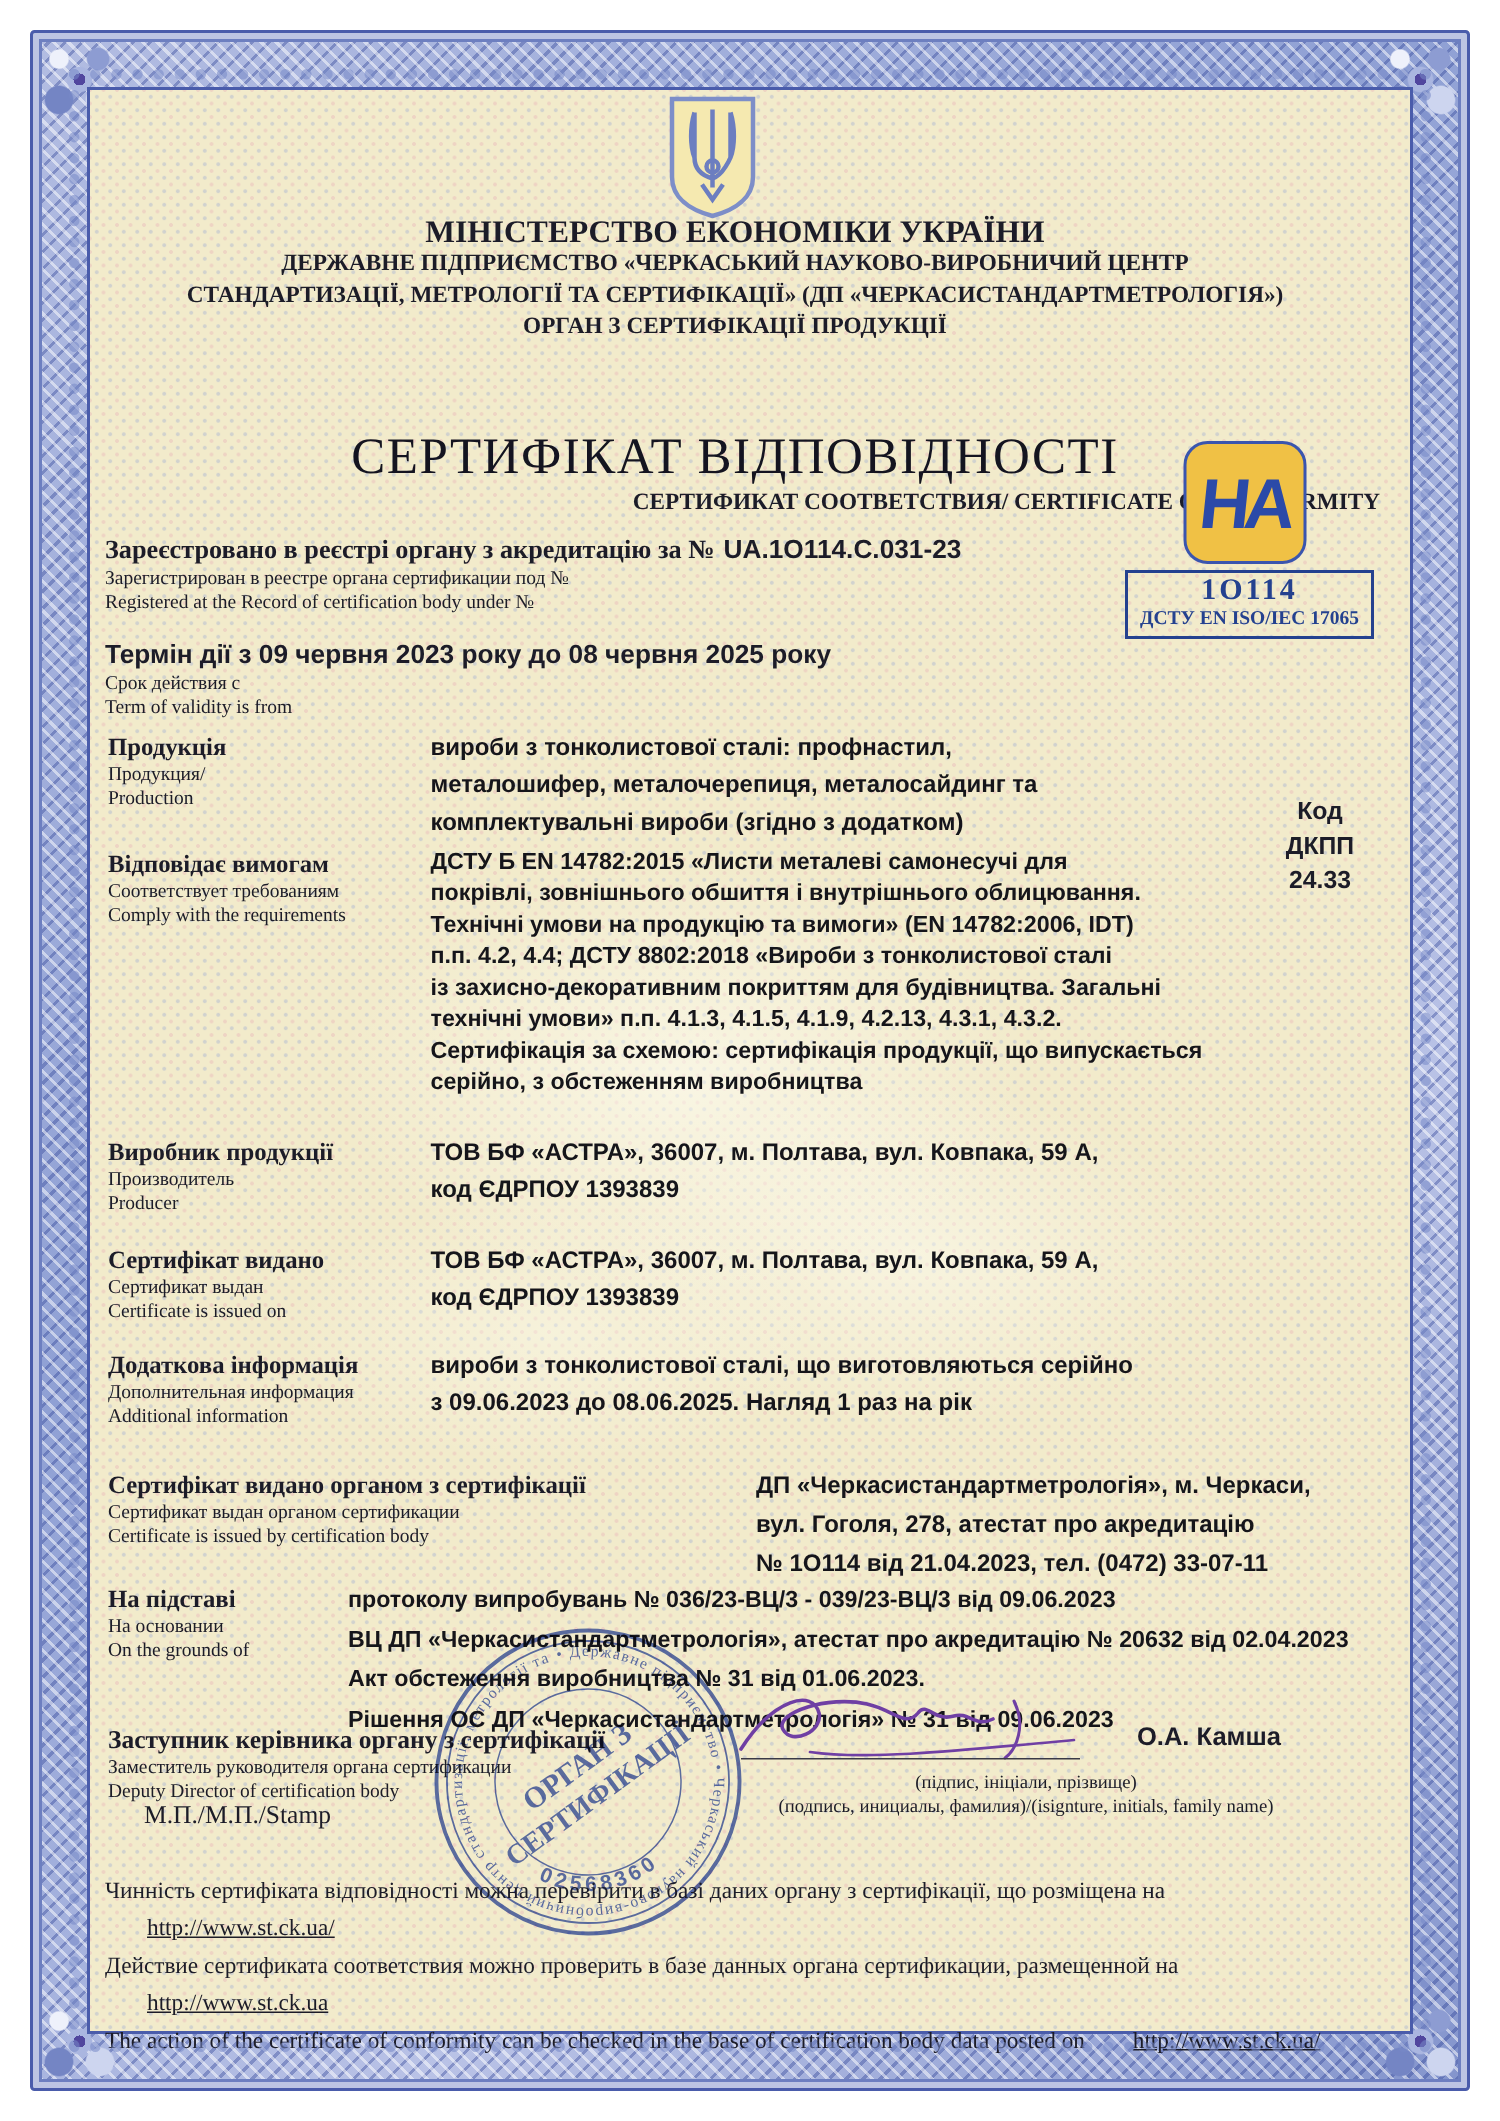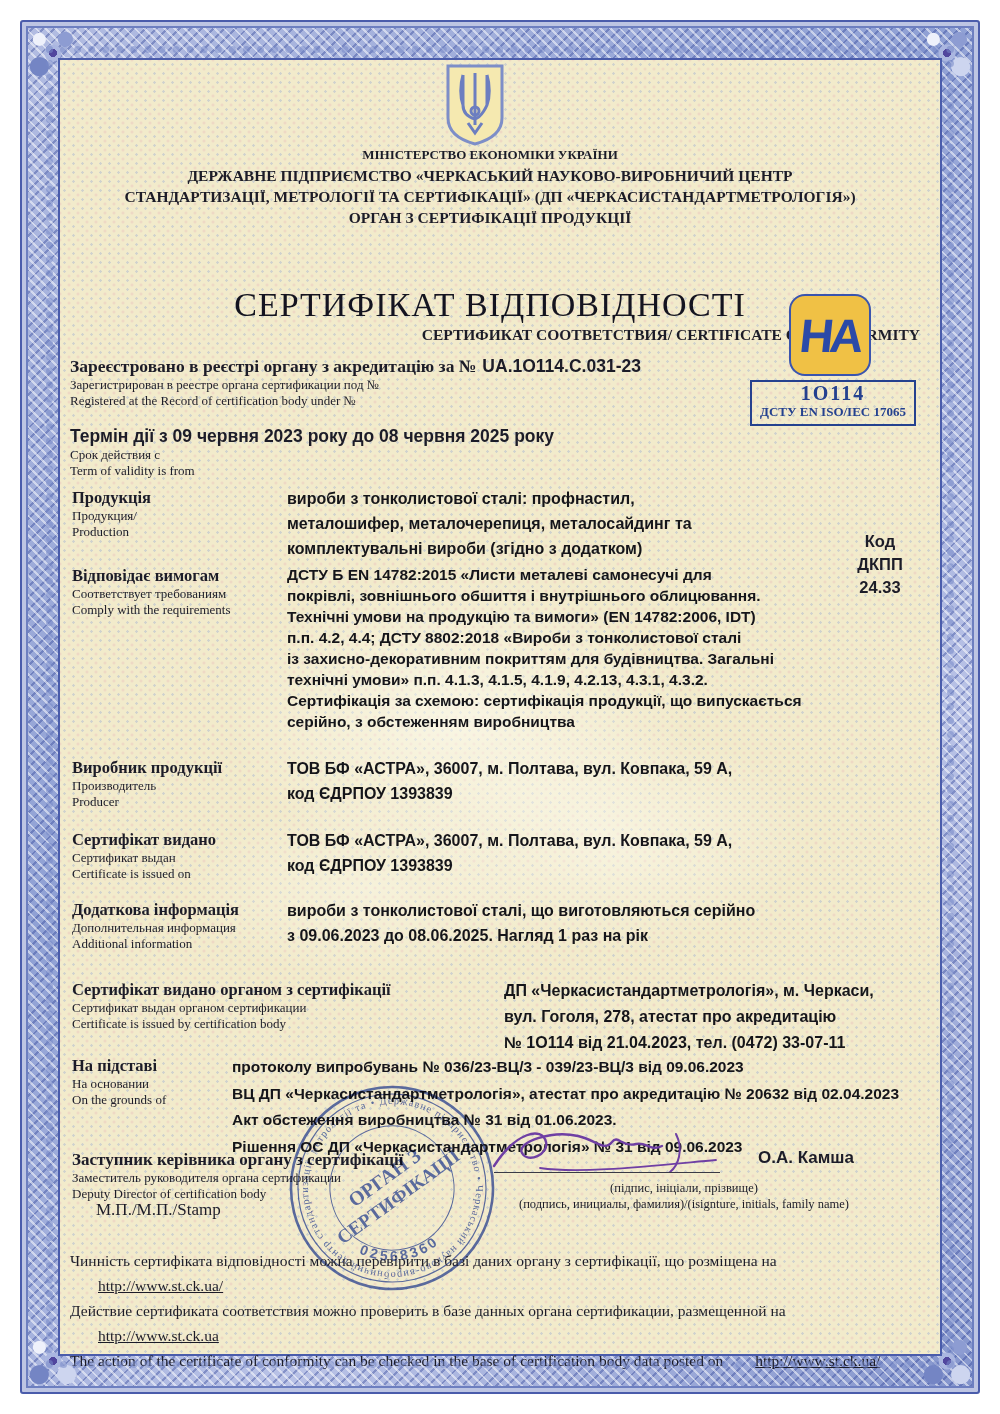--- a/index.html
+++ b/index.html
@@ -39,21 +39,21 @@
       radial-gradient(ellipse 330px 210px at 45% 51%, rgba(255,255,248,0.55), transparent 70%),
       radial-gradient(ellipse 280px 160px at 62% 60%, rgba(255,255,248,0.45), transparent 72%),
       radial-gradient(ellipse 240px 120px at 35% 64%, rgba(255,255,248,0.35), transparent 75%);}
 
   .abs{position:absolute;}
 
   
   .emblem{left:384px;top:3px;width:62px;height:84px;}
   
   .org-header{top:84px;left:0;right:20px;text-align:center;font-weight:bold;line-height:21px;}
-  .org-header .l1{font-size:13px;}
+  .org-header .l1{font-size:21px;}
   .org-header .l2{font-size:15.5px;}
   
   .title{top:226px;left:0;right:20px;text-align:center;font-weight:normal;font-size:34px;letter-spacing:1px;color:#141420;}
   .subtitle{top:266px;left:0;right:20px;text-align:right;font-weight:bold;font-size:15.5px;}
 
   
   .accr-mark{top:234px;left:729px;width:78px;height:78px;background:#f0c145;
     border:2px solid #3a55ae;border-radius:16px;display:flex;align-items:center;justify-content:center;}
   .accr-mark span{font-family:"Liberation Sans",sans-serif;font-weight:bold;font-size:47px;
     color:#2b4aa8;transform:skewX(-6deg);letter-spacing:-4px;}

